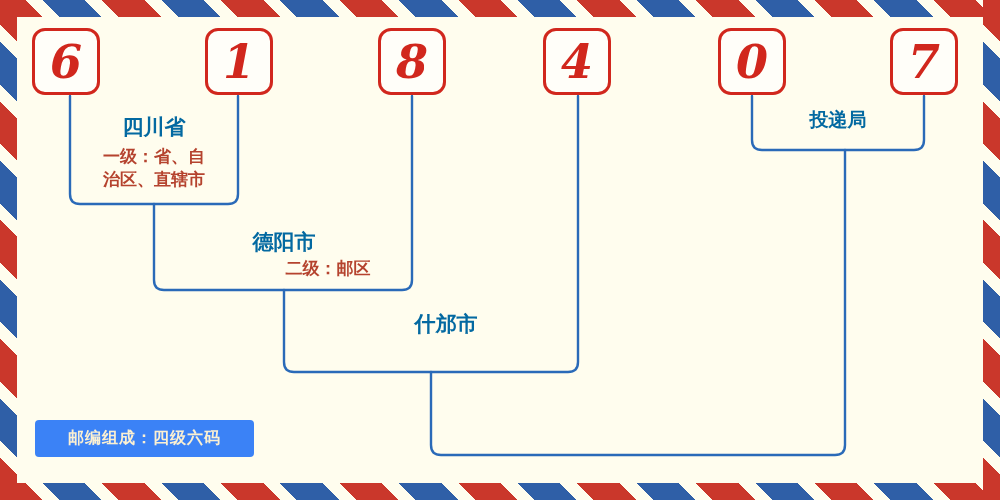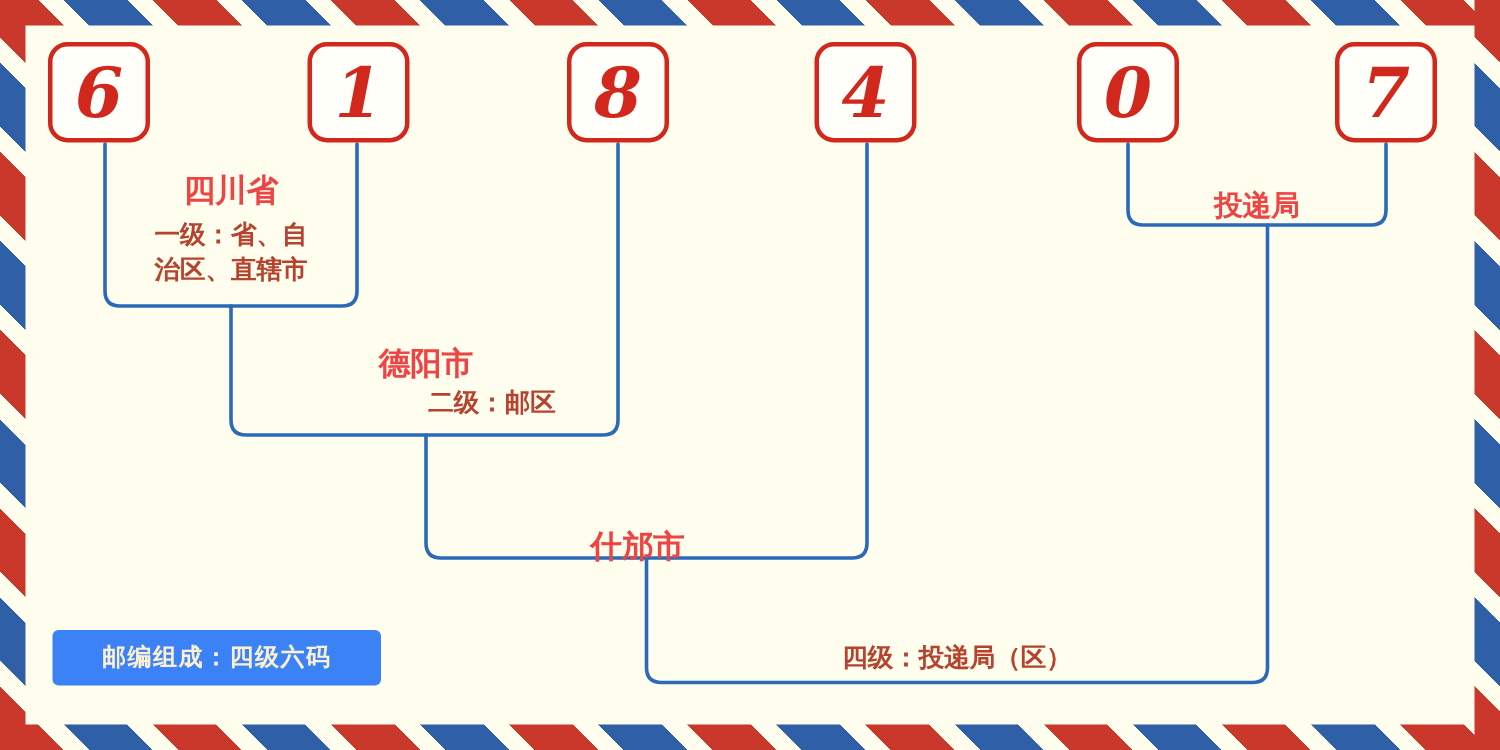--- a/index.html
+++ b/index.html
@@ -56,44 +56,44 @@
   .db2 { left: 205px; }
   .db3 { left: 378px; }
   .db4 { left: 543px; }
   .db5 { left: 718px; }
   .db6 { left: 890px; }
 
   .place {
     position: absolute;
     transform: translateX(-50%);
     font-weight: bold;
-    color: #ef4444;
+    color: #0369a1;
     font-size: 21px;
     white-space: nowrap;
   }
   .place.small { font-size: 19px; }
   .desc {
     position: absolute;
     transform: translateX(-50%);
     font-weight: bold;
     color: #b5432e;
     font-size: 17px;
     white-space: nowrap;
   }
 
   .pl1  { left: 154px; top: 113px; }
   .de1a { left: 154px; top: 145px; }
   .de1b { left: 154px; top: 168px; }
   .pl2  { left: 284px; top: 228px; }
   .de2  { left: 284px; top: 257px; margin-left: 44px; }
-  .pl3  { left: 425px; top: 310px; margin-top: 40px; }
+  .pl3  { left: 446px; top: 310px; }
   .de3  { left: 431px; top: 340px; }
   .pl4  { left: 638px; top: 393px; }
   .de4  { left: 638px; top: 427px; }
-  .pl5  { left: 838px; top: 107px; margin-top: 17px; }
+  .pl5  { left: 838px; top: 107px; }
 
   .pill {
     position: absolute;
     left: 35px;
     top: 420px;
     width: 219px;
     height: 37px;
     background: #3b82f6;
     color: #fbf0d2;
     font-weight: bold;
@@ -146,19 +146,18 @@
 
   <div class="place pl1">四川省</div>
   <div class="desc de1a">一级：省、自</div>
   <div class="desc de1b">治区、直辖市</div>
 
   <div class="place pl2">德阳市</div>
   <div class="desc de2">二级：邮区</div>
 
   <div class="place pl3">什邡市</div>
 
-  <div class="desc de4">四级：投递局（区）</div>
 
   <div class="place small pl5">投递局</div>
 
   <div class="pill">邮编组成：四级六码</div>
 
 </div>
 
 </body></html>

